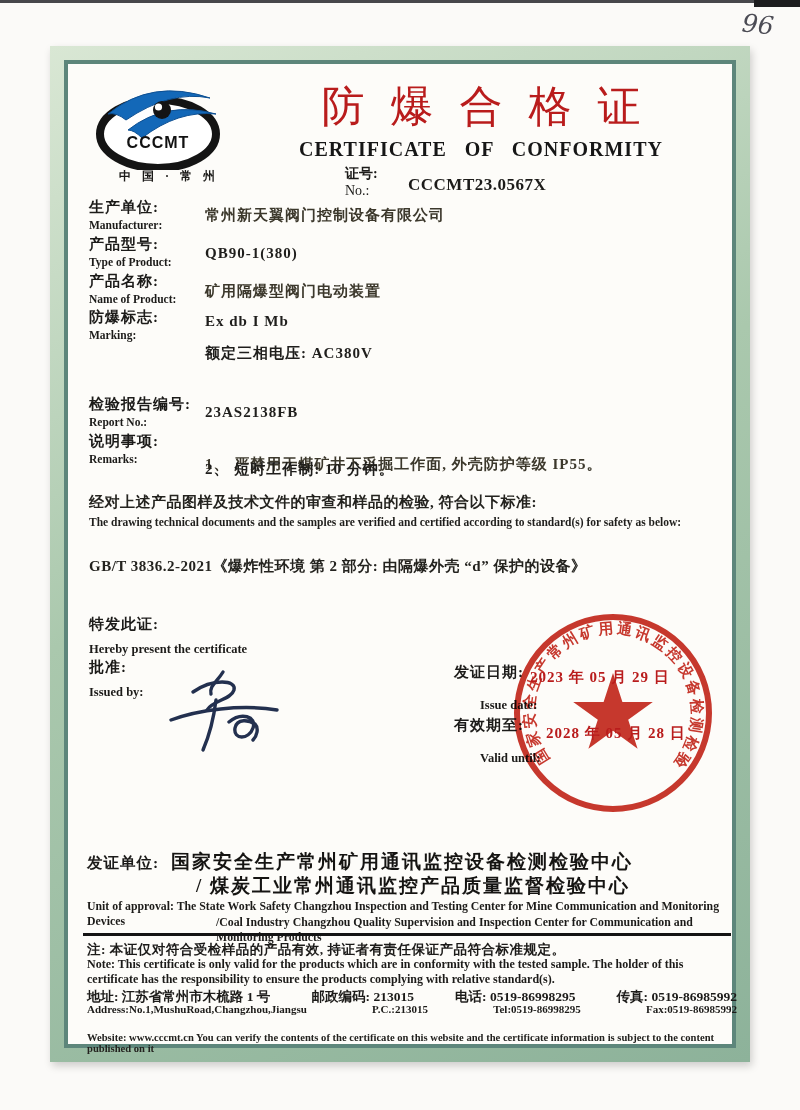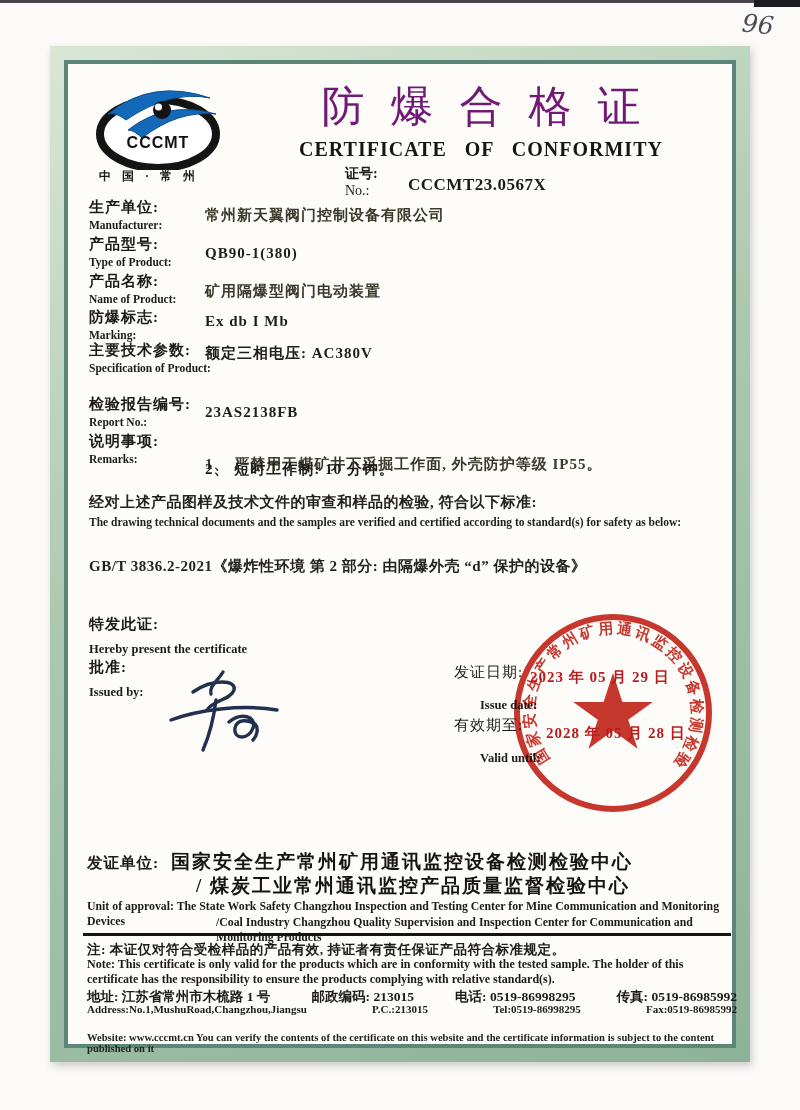--- a/index.html
+++ b/index.html
@@ -10,52 +10,52 @@
   .corner-mark{position:absolute;top:10px;right:26px;font:italic 25px "DejaVu Serif",serif;
                color:#4c4c55;transform:rotate(6deg);}
   .frame{position:absolute;left:50px;top:46px;width:700px;height:1016px;box-sizing:border-box;
          padding:14px;background:linear-gradient(155deg,#d9e7d4 0%,#aac8ad 45%,#8db29a 100%);
          box-shadow:2px 4px 8px rgba(0,0,0,.18);}
   .frame-inner{position:relative;width:100%;height:100%;box-sizing:border-box;
                border:4px solid #5d867b;background:#fdfcf9;}
   .abs{position:absolute;}
   .cn{font-weight:bold;}
   .title-cn{left:180px;top:14px;width:466px;text-align:center;font-size:43px;
-            letter-spacing:26px;text-indent:26px;font-weight:500;color:#701a75;}
+            letter-spacing:26px;text-indent:26px;font-weight:500;color:#b91c1c;}
   .title-en{left:180px;top:74px;width:466px;text-align:center;font-size:20px;font-weight:bold;
             letter-spacing:1px;word-spacing:12px;color:#161616;}
   .certno-label{left:277px;top:101px;font-size:14px;line-height:17px;}
   .certno-label .cn{font-size:14px;}
   .certno-value{left:340px;top:111px;font-size:17px;font-weight:bold;letter-spacing:.5px;}
   .row .cnl{font-size:15px;font-weight:bold;letter-spacing:1px;}
   .row .enl{font-size:11.5px;font-weight:bold;margin-top:2px;}
   .val{font-size:15px;font-weight:bold;color:#3c382c;letter-spacing:1px;}
   .val.dark{color:#1f1e1c;}
   .std{font-size:15px;font-weight:bold;letter-spacing:.5px;color:#24231f;}
   .std-en{font-size:11.5px;font-weight:bold;color:#1f1e1c;}
   .small-bold{font-size:12.5px;font-weight:bold;}
-  .date-label-cn{font-size:15px;font-weight:normal;letter-spacing:1px;}
+  .date-label-cn{font-size:15px;font-weight:bold;letter-spacing:1px;}
   .date-label-en{font-size:12.5px;font-weight:bold;}
   .date-val{font-size:15px;font-weight:bold;color:#b91c1c;letter-spacing:1px;z-index:3;}
   .stamp-box{left:442px;top:546px;width:206px;height:206px;z-index:2;mix-blend-mode:multiply;opacity:.92;}
   .appr-line1{left:103px;top:785px;font-size:19px;font-weight:bold;letter-spacing:2px;color:#151412;}
   .appr-line2{left:128px;top:809px;font-size:19px;font-weight:bold;letter-spacing:2px;color:#151412;}
   .appr-label{left:19px;top:789px;font-size:15.5px;font-weight:bold;letter-spacing:1px;}
   .appr-en1{left:19px;top:835px;font-size:11.8px;font-weight:bold;width:650px;}
   .appr-en2{left:148px;top:851px;font-size:11.8px;font-weight:bold;}
   .divider{left:15px;top:869px;width:648px;height:3px;background:#141414;}
   .note-cn{left:19px;top:877px;font-size:13.5px;font-weight:bold;letter-spacing:.5px;}
   .note-en{left:19px;top:893px;width:650px;font-size:12px;font-weight:bold;line-height:14.5px;}
   .contact-cn{left:19px;top:924px;width:650px;display:flex;justify-content:space-between;
               font-size:13.5px;font-weight:bold;}
   .contact-en{left:19px;top:939px;width:650px;display:flex;justify-content:space-between;
               font-size:11px;font-weight:bold;}
   .web-cn{left:19px;top:952px;font-size:13.5px;font-weight:bold;}
   .web-en{left:19px;top:968px;font-size:10.6px;font-weight:bold;color:#23221f;}
-  .logo-sub{left:16px;top:104px;width:130px;text-align:center;font-size:12px;font-weight:bold;
+  .logo-sub{left:36px;top:104px;width:130px;text-align:center;font-size:12px;font-weight:bold;
             letter-spacing:4px;}
 </style>
 </head>
 <body>
 
 <div class="page">
   <div class="scan-strip"></div>
   <div class="scan-corner"></div>
   <div class="corner-mark">96</div>
 
@@ -98,24 +98,20 @@
         <div class="enl">Name of Product:</div>
       </div>
       <div class="abs val" style="left:137px;top:218px;">矿用隔爆型阀门电动装置</div>
 
       <div class="abs row" style="left:21px;top:244px;">
         <div class="cnl">防爆标志:</div>
         <div class="enl">Marking:</div>
       </div>
       <div class="abs val dark" style="left:137px;top:249px;">Ex db I Mb</div>
 
-      <div class="abs row" style="left:21px;top:277px;">
-        <div class="cnl">主要技术参数:</div>
-        <div class="enl">Specification of Product:</div>
-      </div>
       <div class="abs val dark" style="left:137px;top:280px;">额定三相电压: AC380V</div>
 
       <div class="abs row" style="left:21px;top:331px;">
         <div class="cnl">检验报告编号:</div>
         <div class="enl">Report No.:</div>
       </div>
       <div class="abs val dark" style="left:137px;top:340px;">23AS2138FB</div>
 
       <div class="abs row" style="left:21px;top:368px;">
         <div class="cnl">说明事项:</div>

